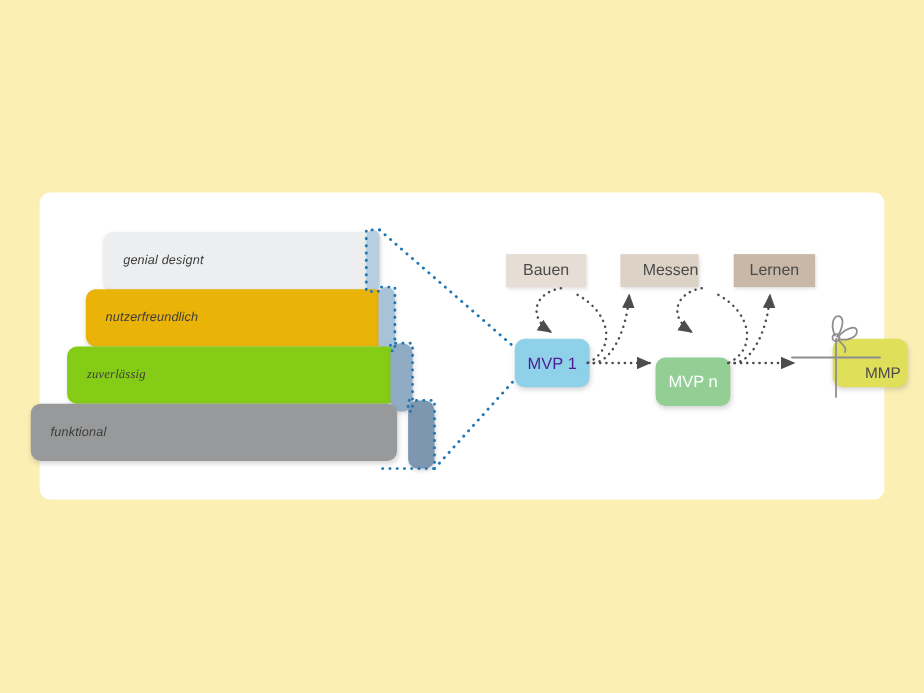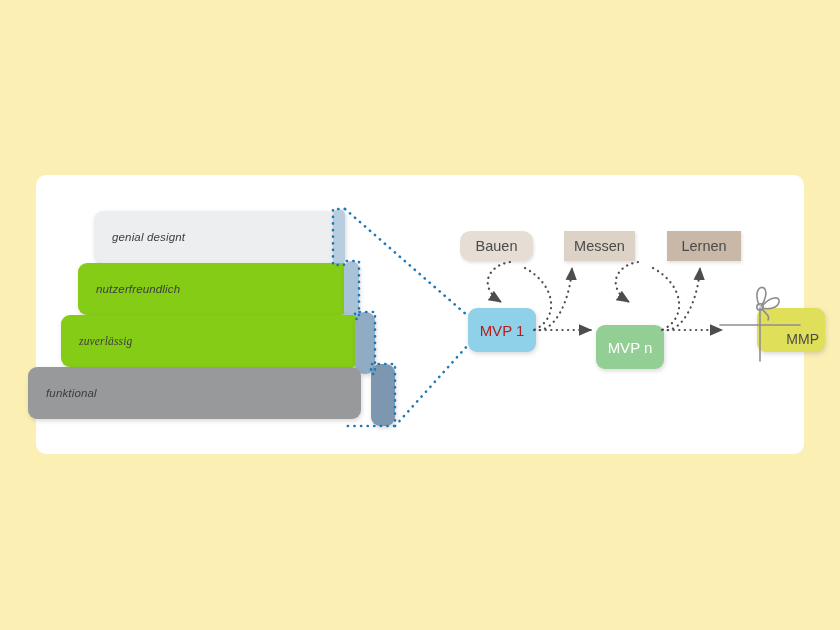--- a/index.html
+++ b/index.html
@@ -76,21 +76,21 @@
     position: absolute;
     display: flex;
     align-items: center;
     justify-content: center;
     border-radius: 9px;
     font-size: 15px;
     box-shadow: 1px 2px 4px rgba(130,130,130,0.3);
   }
   #node-mvp1 {
     left: 468px; top: 308px; width: 68px; height: 44px;
-    background: #8fd1e8; color: #b91c1c;
+    background: #8fd1e8; color: #4c1d95;
   }
   #node-mvpn {
     left: 596px; top: 325px; width: 68px; height: 44px;
     background: #93ce95; color: #ffffff;
   }
   #node-mmp {
     left: 729px; top: 308px; width: 68px; height: 44px;
     background: #dfdf5a; color: #4b4b4b;
     font-size: 14px;
     align-items: flex-end;
@@ -115,40 +115,40 @@
 
   <div id="card"></div>
 
   <div id="bars-group">
 
     <div class="bar" id="bar-0" style="left:94px; top:211px; width:245px; background:#eceef0;">
       <span class="bar-label">genial designt</span>
     </div>
     <div class="cap" id="cap-0" style="left:333px; top:209px; width:12px; height:56px; background:#b7cde0;"></div>
 
-    <div class="bar" id="bar-1" style="left:78px; top:263px; width:272px; background:#84cc16;">
+    <div class="bar" id="bar-1" style="left:78px; top:263px; width:272px; background:#eab308;">
       <span class="bar-label">nutzerfreundlich</span>
     </div>
     <div class="cap" id="cap-1" style="left:344px; top:261px; width:15px; height:58px; background:#a8c3d8;"></div>
 
     <div class="bar" id="bar-2" style="left:61px; top:315px; width:300px; background:#84cc16;font-family:Liberation Serif, serif;">
       <span class="bar-label">zuverlässig</span>
     </div>
     <div class="cap" id="cap-2" style="left:355px; top:312px; width:20px; height:62px; background:#90acc4;"></div>
 
     <div class="bar" id="bar-3" style="left:28px; top:367px; width:333px; background:#98999a;">
       <span class="bar-label">funktional</span>
     </div>
     <div class="cap" id="cap-3" style="left:371px; top:364px; width:24px; height:62px; background:#7e97b0;"></div>
   </div>
 
-  <div class="phase" id="phase-0" style="left:460px; top:231px; width:73px; background:#e6ded5;border-radius:10px;">
+  <div class="phase" id="phase-0" style="left:460px; top:231px; width:73px; background:#e6ded5;">
     <span>Bauen</span>
   </div>
-  <div class="phase" id="phase-1" style="left:564px; top:231px; width:71px; background:#ddd2c6;">
+  <div class="phase" id="phase-1" style="left:564px; top:231px; width:71px; background:#ddd2c6;justify-content:flex-end;">
     <span>Messen</span>
   </div>
   <div class="phase" id="phase-2" style="left:667px; top:231px; width:74px; background:#c9b8a7;">
     <span>Lernen</span>
   </div>
 
   <div class="node" id="node-mvp1">
     <span>MVP 1</span>
   </div>
   <div class="node" id="node-mvpn">

